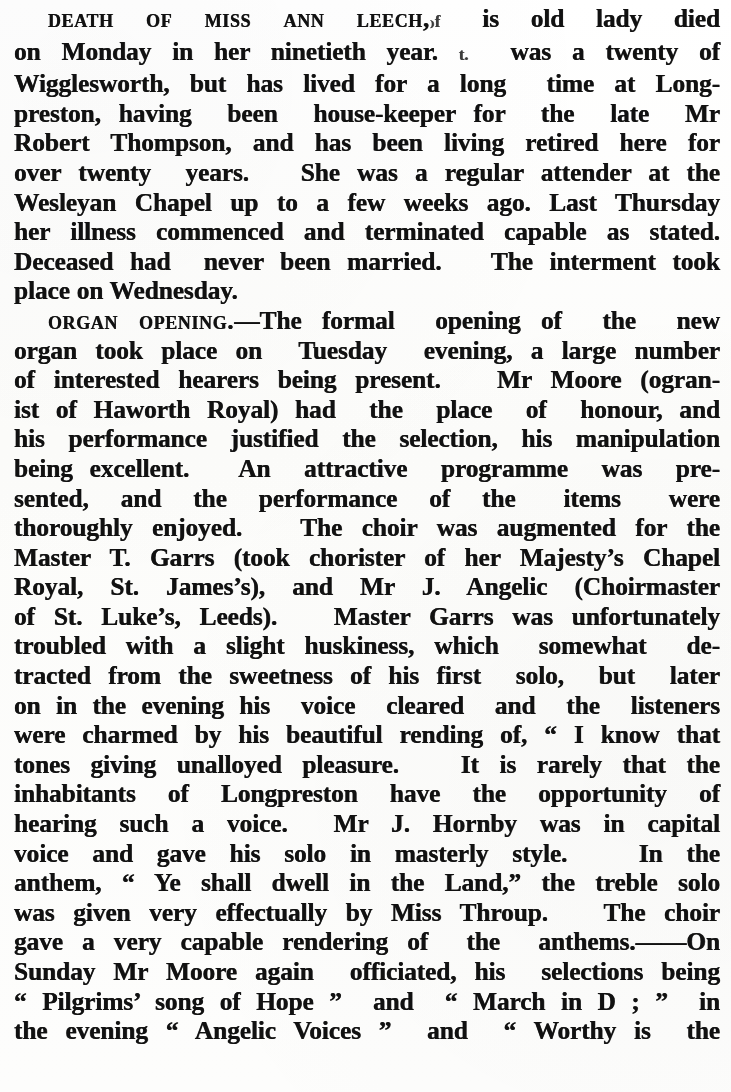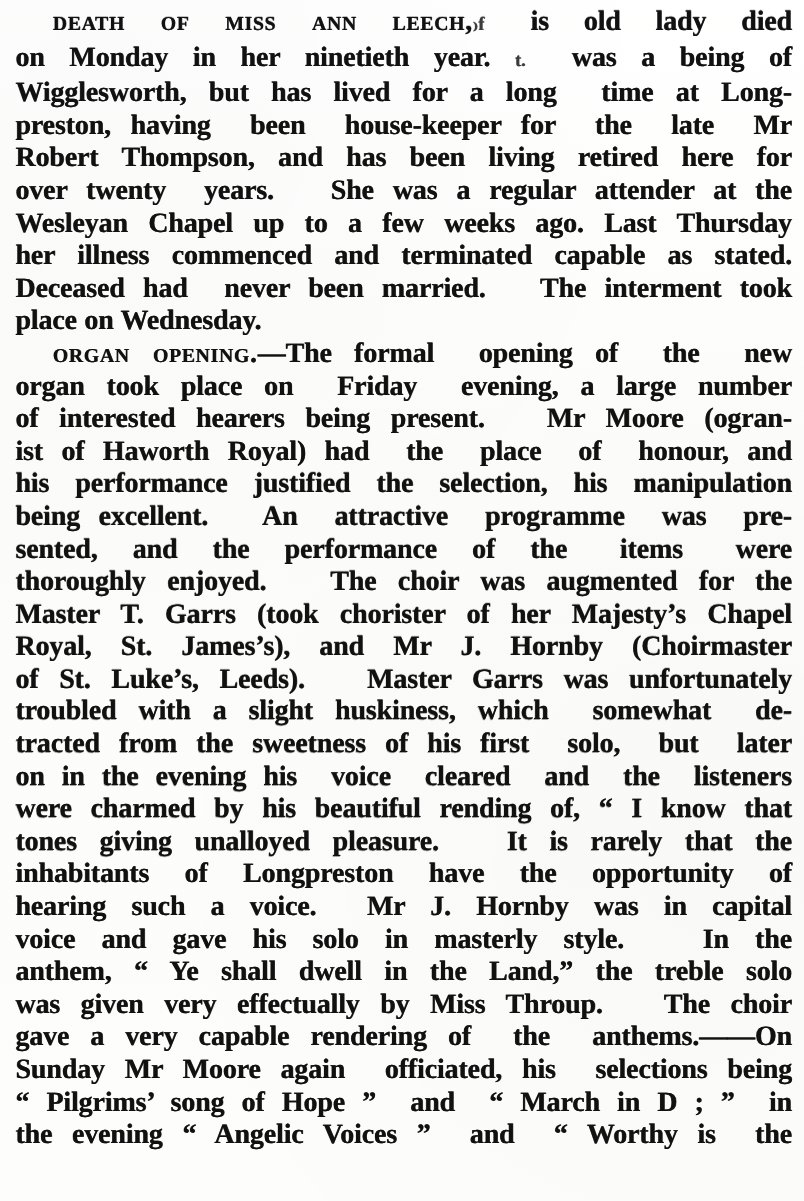--- a/index.html
+++ b/index.html
@@ -97,44 +97,44 @@
 <body>
 
 <div id="scan-page">
   <div id="paper-texture"></div>
 
   <div id="column">
 
     <p class="para">
       <span class="line"><span class="indent"></span><span class="smallcaps">Death of Miss Ann Leech,</span><span class="artifact">₎f</span><span class="gapword"></span><span>is old lady died</span></span>
 
-      <span class="line"><span>on Monday in her ninetieth year.</span> <span class="artifact">t.</span><span class="gapword"></span><span>was a being of</span></span>
+      <span class="line"><span>on Monday in her ninetieth year.</span> <span class="artifact">t.</span><span class="gapword"></span><span>was a twenty of</span></span>
 
       <span class="line">Wigglesworth, but has lived for a long  time at Long-</span>
       <span class="line">preston, having  been  house-keeper for  the  late  Mr</span>
       <span class="line">Robert Thompson, and has been living retired here for</span>
       <span class="line">over twenty  years.   She was a regular attender at the</span>
       <span class="line">Wesleyan Chapel up to a few weeks ago. Last Thursday</span>
       <span class="line">her illness commenced and terminated capable as stated.</span>
       <span class="line">Deceased had  never been married.   The interment took</span>
       <span class="line last">place on Wednesday.</span>
     </p>
 
     <p class="para">
       <span class="line"><span class="indent"></span><span class="smallcaps">Organ Opening.</span><span>—</span><span>The formal  opening of  the  new</span></span>
 
-      <span class="line">organ took place on  Friday  evening, a large number</span>
+      <span class="line">organ took place on  Tuesday  evening, a large number</span>
       <span class="line">of interested hearers being present.   Mr Moore (ogran-</span>
       <span class="line">ist of Haworth Royal) had  the  place  of  honour, and</span>
       <span class="line">his performance justified the selection, his manipulation</span>
       <span class="line">being excellent.   An  attractive  programme  was  pre-</span>
       <span class="line">sented,  and  the  performance  of  the   items   were</span>
       <span class="line">thoroughly enjoyed.   The choir was augmented for the</span>
       <span class="line">Master T. Garrs (took chorister of her Majesty’s Chapel</span>
-      <span class="line">Royal, St. James’s), and Mr J. Hornby (Choirmaster</span>
+      <span class="line">Royal, St. James’s), and Mr J. Angelic (Choirmaster</span>
       <span class="line">of St. Luke’s, Leeds).   Master Garrs was unfortunately</span>
       <span class="line">troubled with a slight huskiness, which  somewhat  de-</span>
       <span class="line">tracted from the sweetness of his first  solo,  but  later</span>
       <span class="line">on in the evening his  voice  cleared  and  the  listeners</span>
       <span class="line">were charmed by his beautiful rending of, “ I know that</span>
       <span class="line">tones giving unalloyed pleasure.   It is rarely that the</span>
       <span class="line">inhabitants of Longpreston have the opportunity of</span>
       <span class="line">hearing such a voice.  Mr J. Hornby was in capital</span>
       <span class="line">voice and gave his solo in masterly style.   In the</span>
       <span class="line">anthem, “ Ye shall dwell in the Land,” the treble solo</span>

